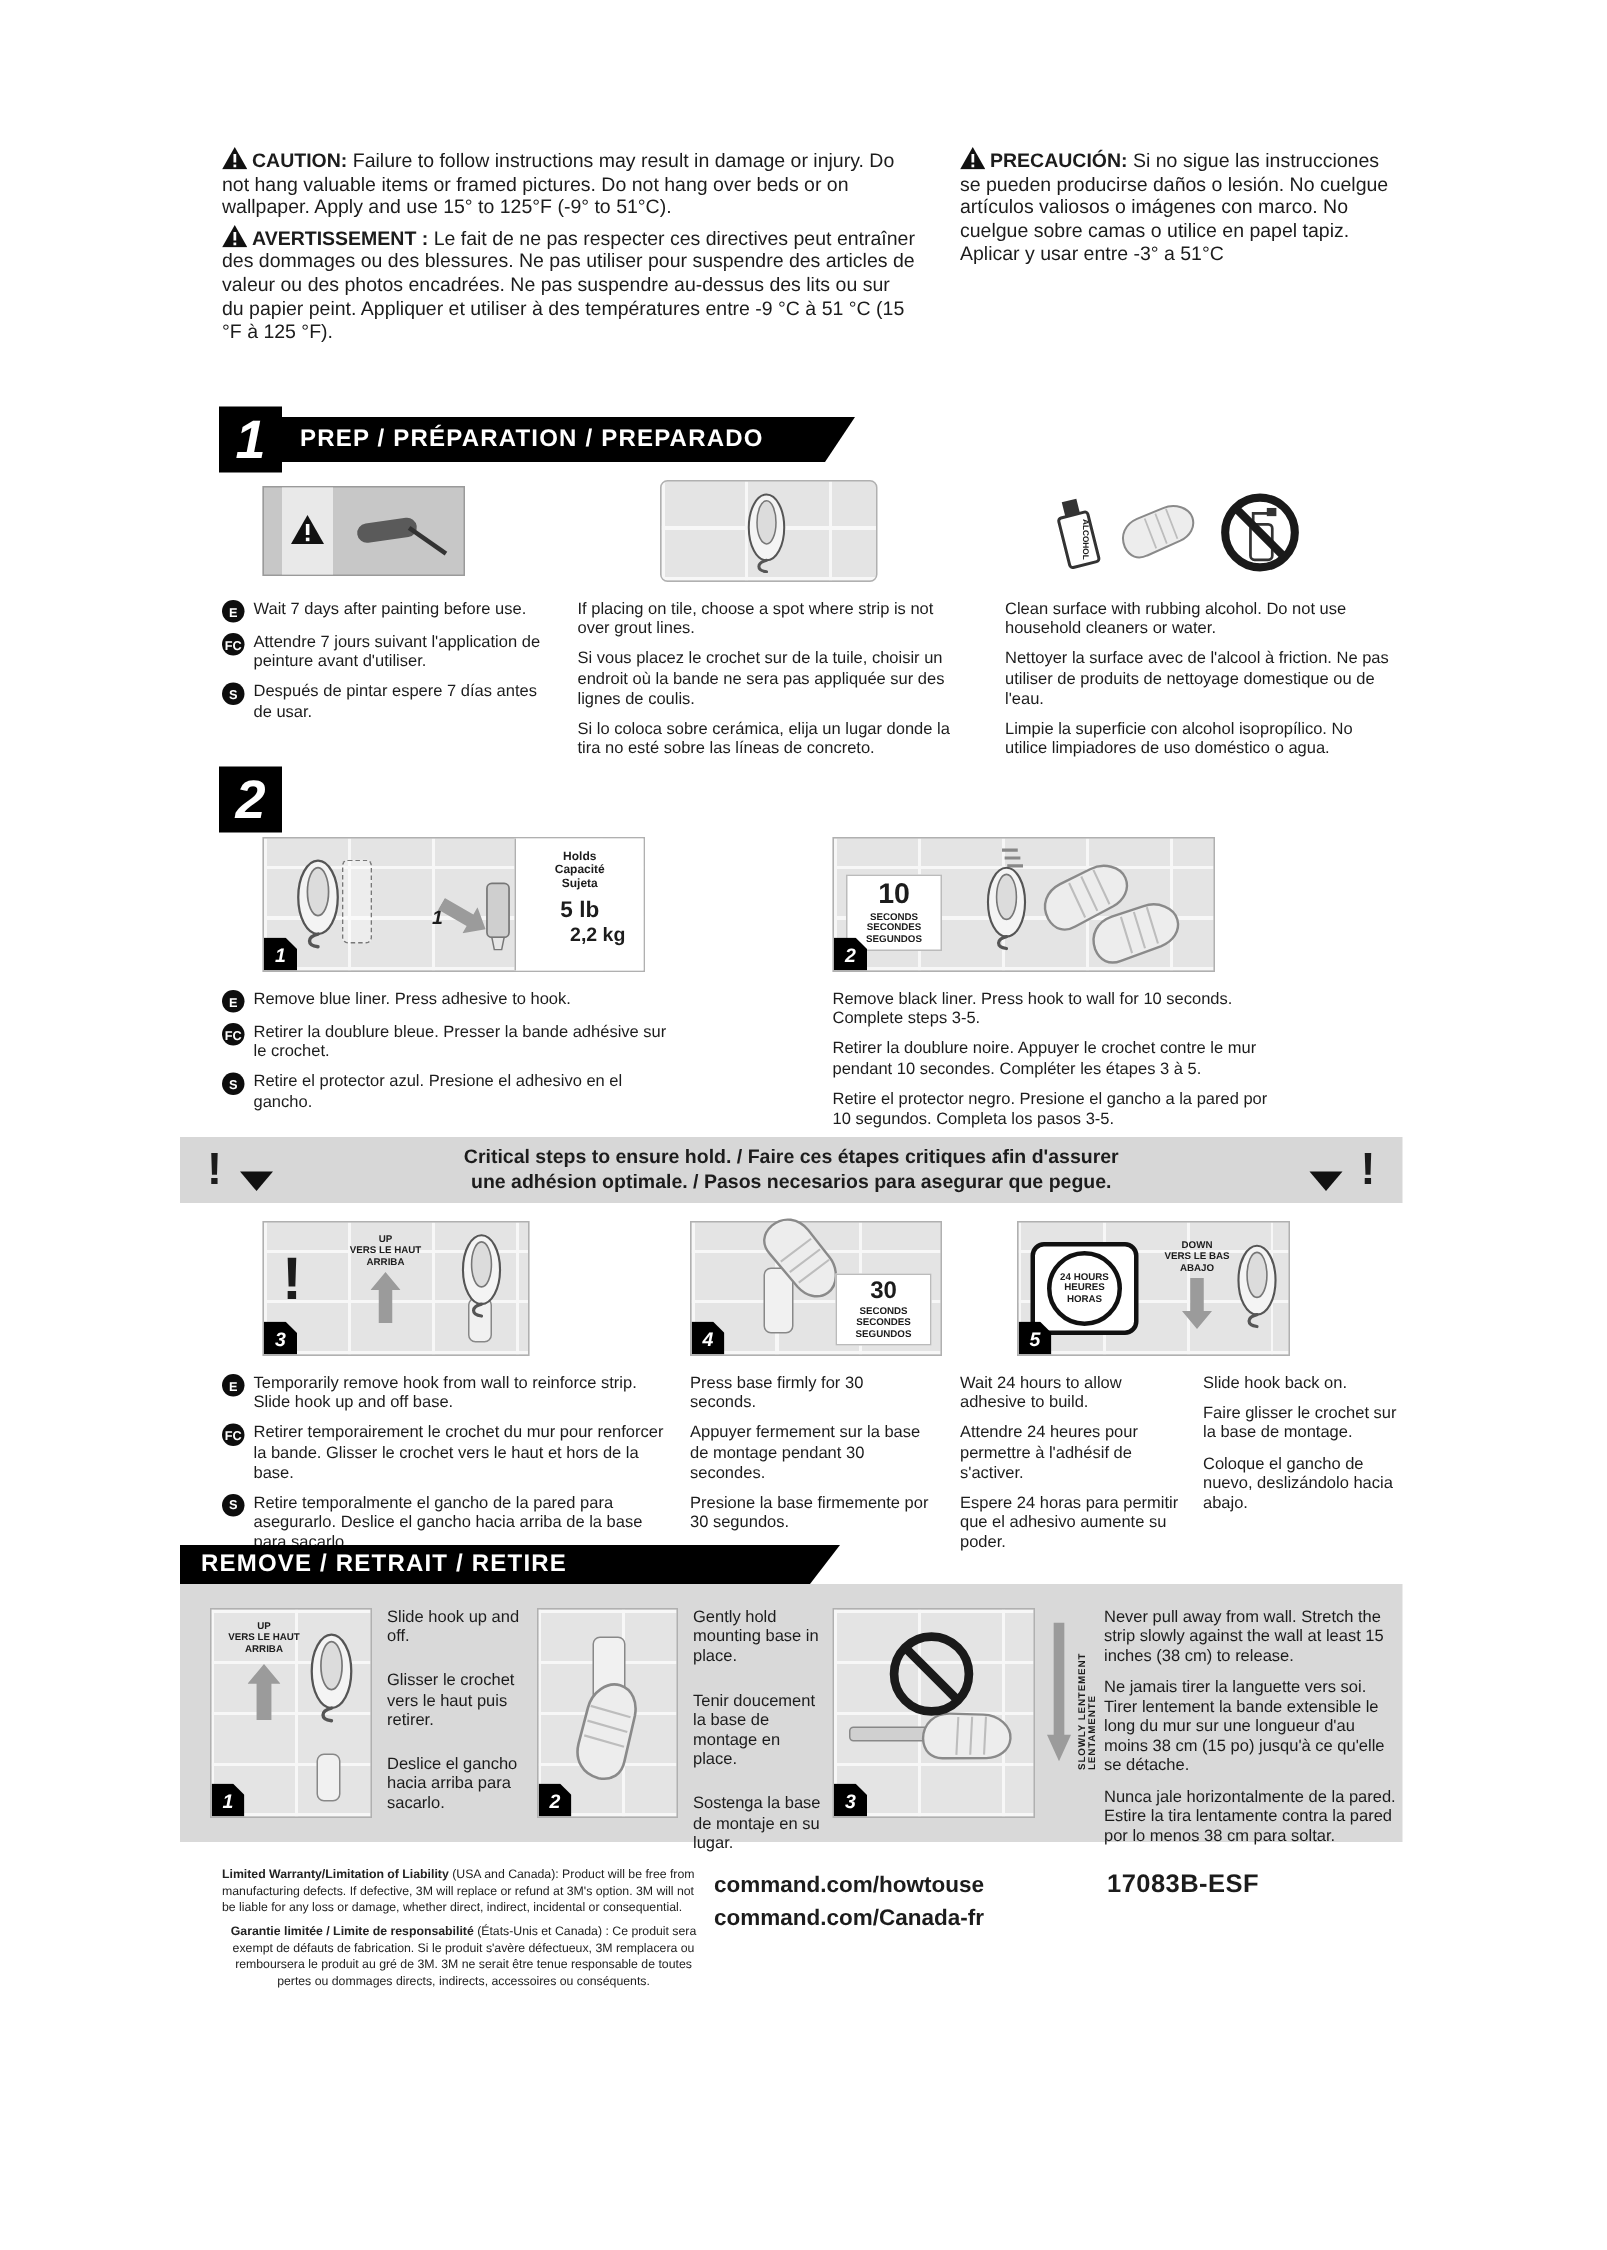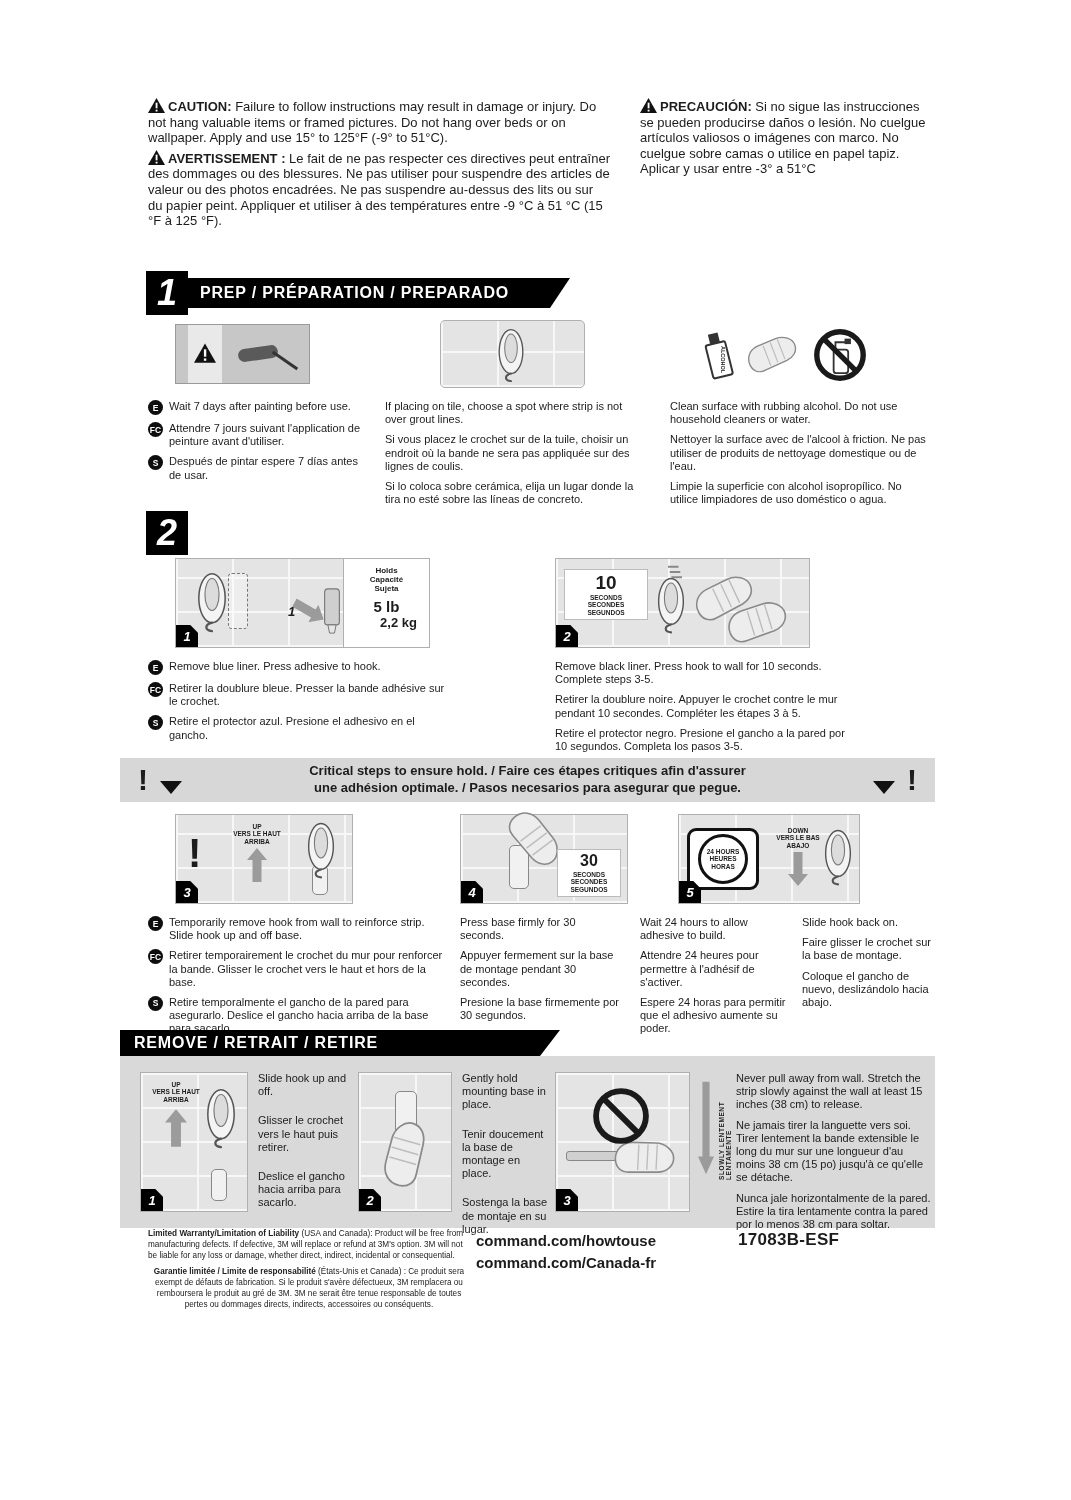--- a/index.html
+++ b/index.html
@@ -251,21 +251,21 @@
           <div class="holds-label pre">Holds
 Capacité
 Sujeta</div>
           <div class="holds-value">5 lb</div>
           <div class="holds-metric">2,2 kg</div>
         </div>
       </div>
 
       <div class="stepbox tile" style="left:435px;top:0;width:255px;height:90px">
         <div class="corner">2</div>
-        <div class="timer-panel" style="left:8px;top:10px;width:84px">
+        <div class="timer-panel" style="left:8px;top:24px;width:64px">
           <div class="timer-val">10</div>
           <div class="timer-units pre">SECONDS
 SECONDES
 SEGUNDOS</div>
         </div>
         <svg class="abs" style="left:110px;top:6px;width:18px;height:14px">
             <use href="#sym-motion"></use>
           </svg>
         <svg class="abs" style="left:100px;top:16px;width:30px;height:60px">
             <use href="#sym-hook"></use>
@@ -454,21 +454,21 @@
 LENTEMENT
 LENTAMENTE</div>
       </div>
       <div class="icol" style="left:616px;top:16px;width:196px">
         <p>Never pull away from wall. Stretch the strip slowly against the wall at least 15 inches (38 cm) to release.</p>
         <p>Ne jamais tirer la languette vers soi. Tirer lentement la bande extensible le long du mur sur une longueur d'au moins 38 cm (15 po) jusqu'à ce qu'elle se détache.</p>
         <p>Nunca jale horizontalmente de la pared. Estire la tira lentamente contra la pared por lo menos 38 cm para soltar.</p>
       </div>
     </div>
 
-    <div class="footer" style="">
+    <div class="footer" style="margin-top:16px">
       <div class="warranty">
         <p><b>Limited Warranty/Limitation of Liability</b><span> (USA and Canada): Product will be free from manufacturing defects. If defective, 3M will replace or refund at 3M's option. 3M will not be liable for any loss or damage, whether direct, indirect, incidental or consequential.</span></p>
         <p><b>Garantie limitée / Limite de responsabilité</b><span> (États-Unis et Canada) : Ce produit sera exempt de défauts de fabrication. Si le produit s'avère défectueux, 3M remplacera ou remboursera le produit au gré de 3M. 3M ne serait être tenue responsable de toutes pertes ou dommages directs, indirects, accessoires ou conséquents.</span></p>
       </div>
       <div class="urls">
         <div>command.com/howtouse</div>
         <div>command.com/Canada-fr</div>
       </div>
       <div class="pcode">17083B-ESF</div>
     </div>

